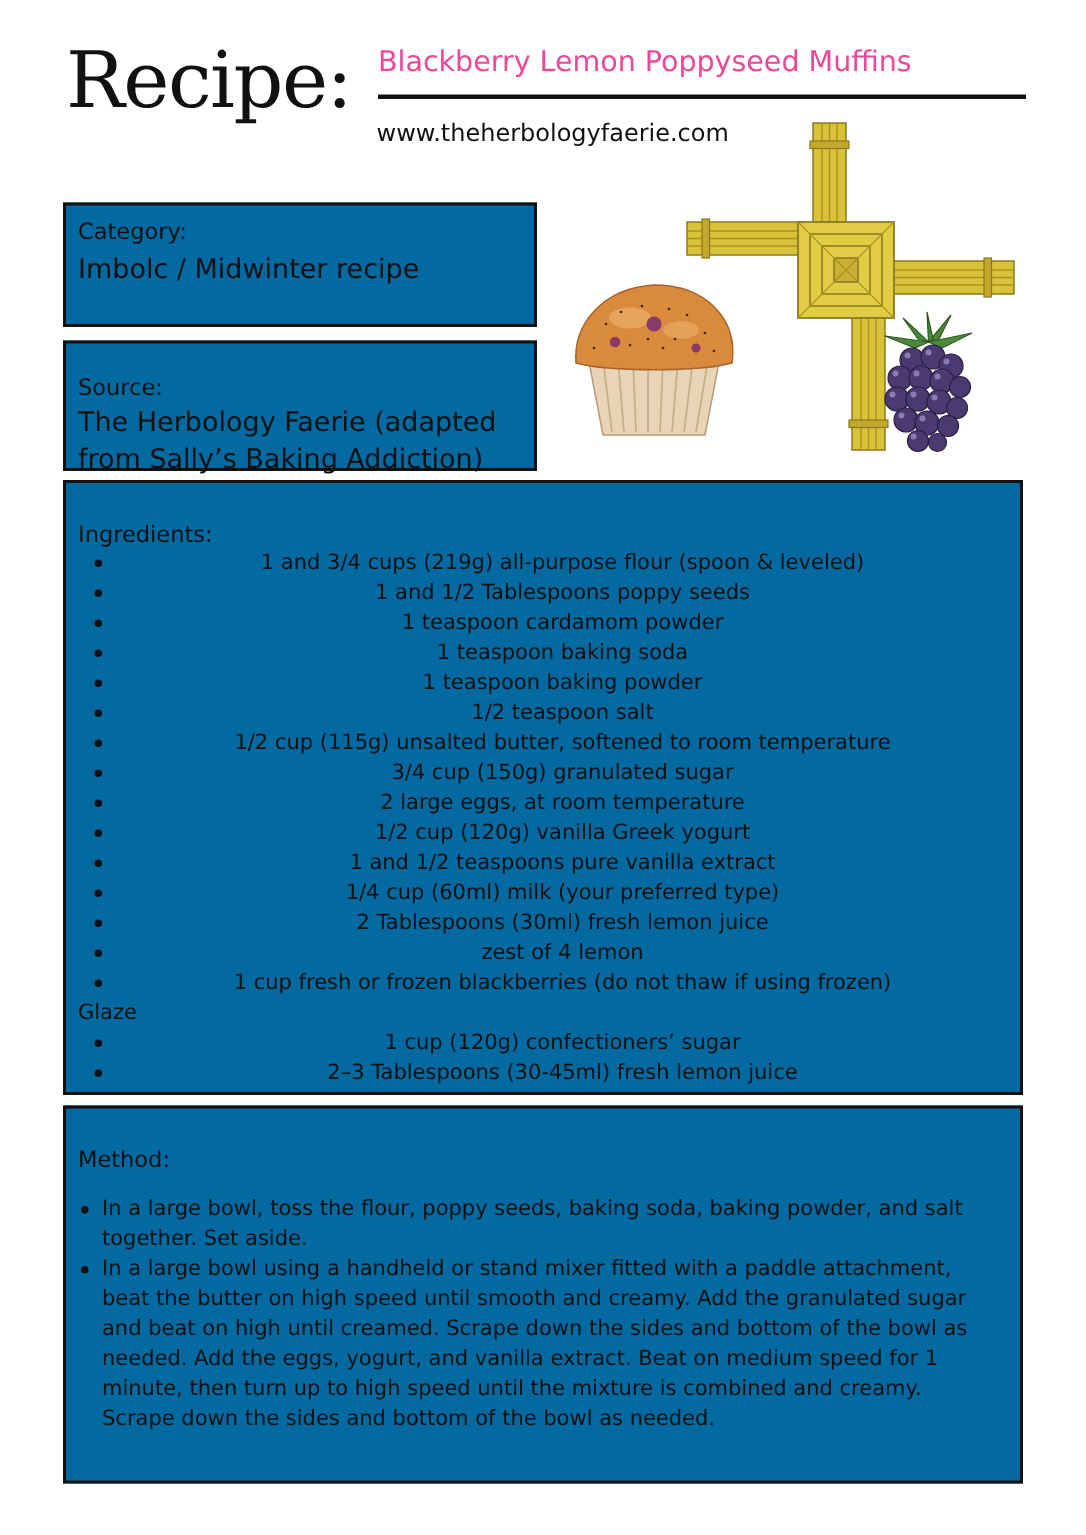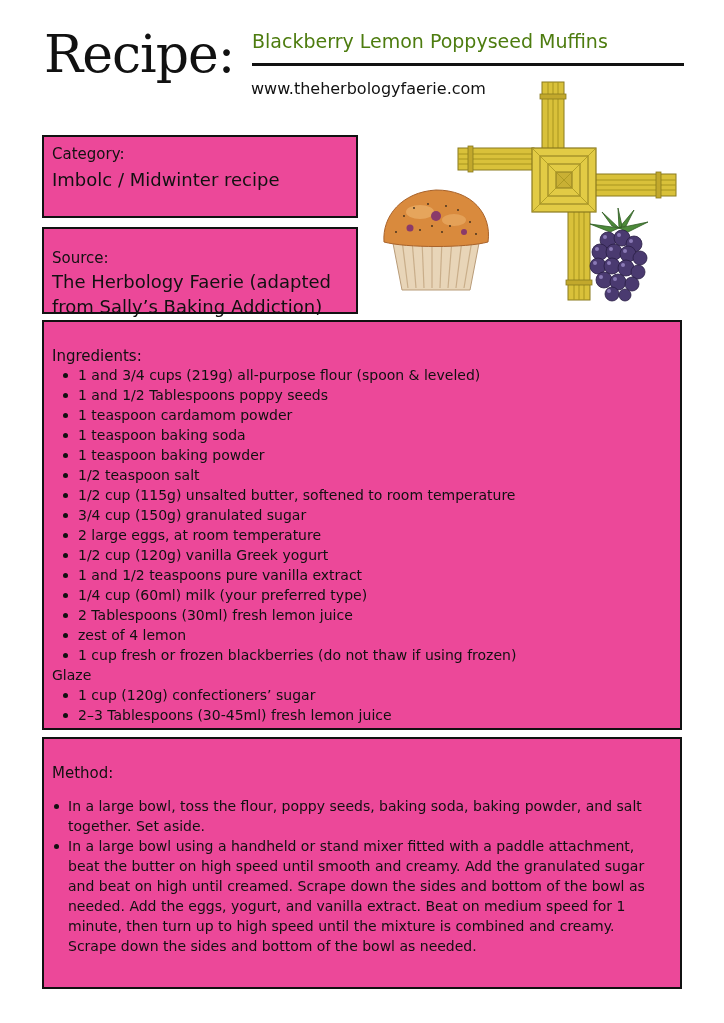--- a/index.html
+++ b/index.html
@@ -13,47 +13,47 @@
     .page { position: absolute; left: 0; top: 0; width: 716px; height: 1023px; }
 
     .big-title {
       position: absolute; left: 44px; top: 24px;
       font-family: "DejaVu Serif", serif;
       font-size: 52px; font-weight: normal; letter-spacing: -1px;
       color: #111;
     }
     .recipe-name {
       position: absolute; left: 252px; top: 30px;
-      font-size: 19px; color: #4d7c0f;
+      font-size: 19px; color: #ec4899;
     }
     .title-rule {
       position: absolute; left: 252px; top: 63px; width: 432px; height: 3px; background: #111;
     }
     .site-url {
       position: absolute; left: 251px; top: 79px;
       font-size: 16px; color: #111;
     }
 
     .box {
-      position: absolute; border: 2px solid #111; background: #ec4899;
+      position: absolute; border: 2px solid #111; background: #0369a1;
     }
     .box-label { font-size: 15px; color: #111; }
     .box-value { font-size: 18px; line-height: 26px; color: #111; }
 
     #category-box { left: 42px; top: 135px; width: 316px; height: 83px; padding: 8px 8px; }
     #category-box .box-value { margin-top: 4px; }
     #source-box { left: 42px; top: 227px; width: 316px; height: 87px; padding: 20px 8px; }
     #source-box .box-value { margin-top: 2px; line-height: 25px; }
 
     #ingredients-box { left: 42px; top: 320px; width: 640px; height: 410px; padding: 3px 8px; }
     #ingredients-box .box-label { font-size: 15px; line-height: 18px; margin-top: 22px; }
     ul.items { list-style: none; margin-left: 0; }
     ul.items li {
       position: relative; padding-left: 26px;
-      font-size: 14px; line-height: 20px; color: #111;
+      font-size: 14px; line-height: 20px; color: #111; text-align: center;
     }
     ul.items li::before {
       content: ""; position: absolute; left: 11px; top: 8px;
       width: 5px; height: 5px; border-radius: 50%; background: #111;
     }
     .glaze-label { font-size: 14px; line-height: 20px; }
 
     #method-box { left: 42px; top: 737px; width: 640px; height: 252px; padding: 23px 8px; }
     #method-box .box-label { font-size: 15px; line-height: 22px; margin-bottom: 12px; }
     ul.steps { list-style: none; }

